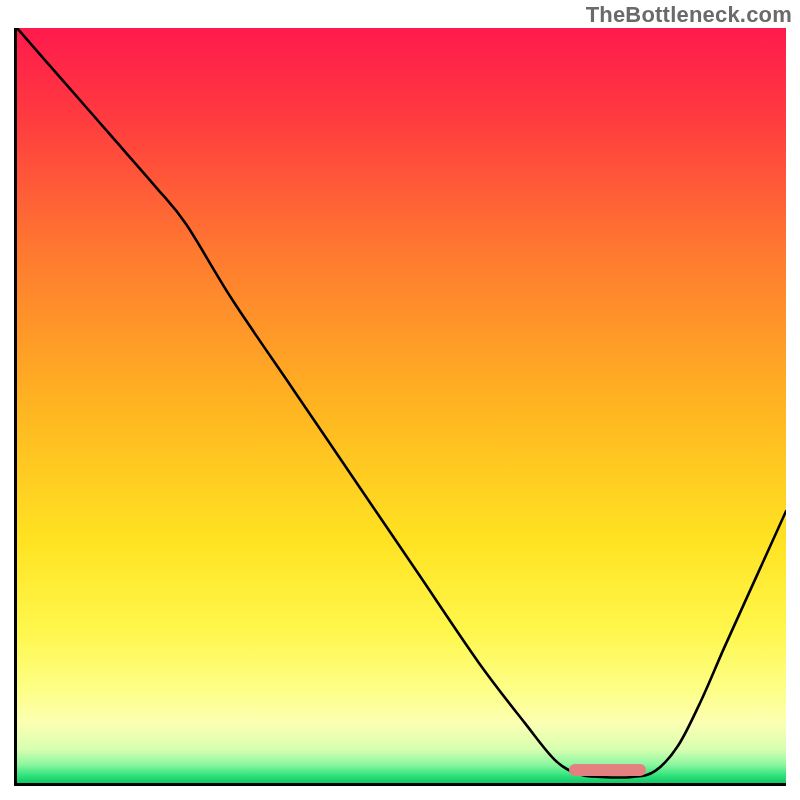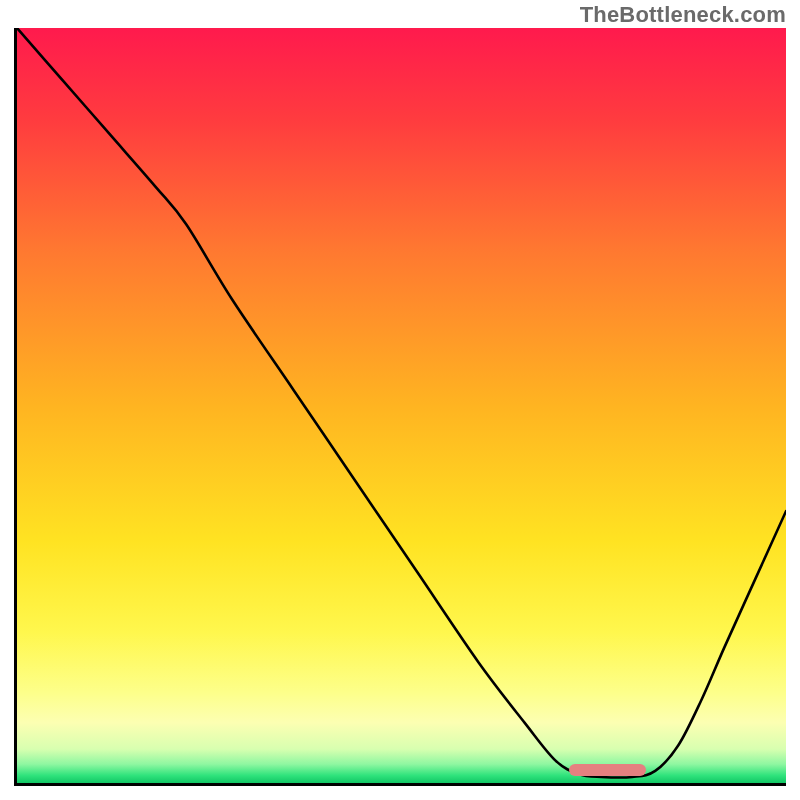--- a/index.html
+++ b/index.html
@@ -12,21 +12,21 @@
     font-family: Arial, Helvetica, sans-serif;
   }
   .frame {
     position: relative;
     width: 800px;
     height: 800px;
   }
   .watermark {
     position: absolute;
     top: 2px;
-    right: 14px;
+    right: 8px;
     font-size: 22px;
     font-weight: 600;
     color: #6a6a6a;
     letter-spacing: 0.2px;
     z-index: 10;
   }
   .plot {
     position: absolute;
     left: 14px;
     top: 28px;

